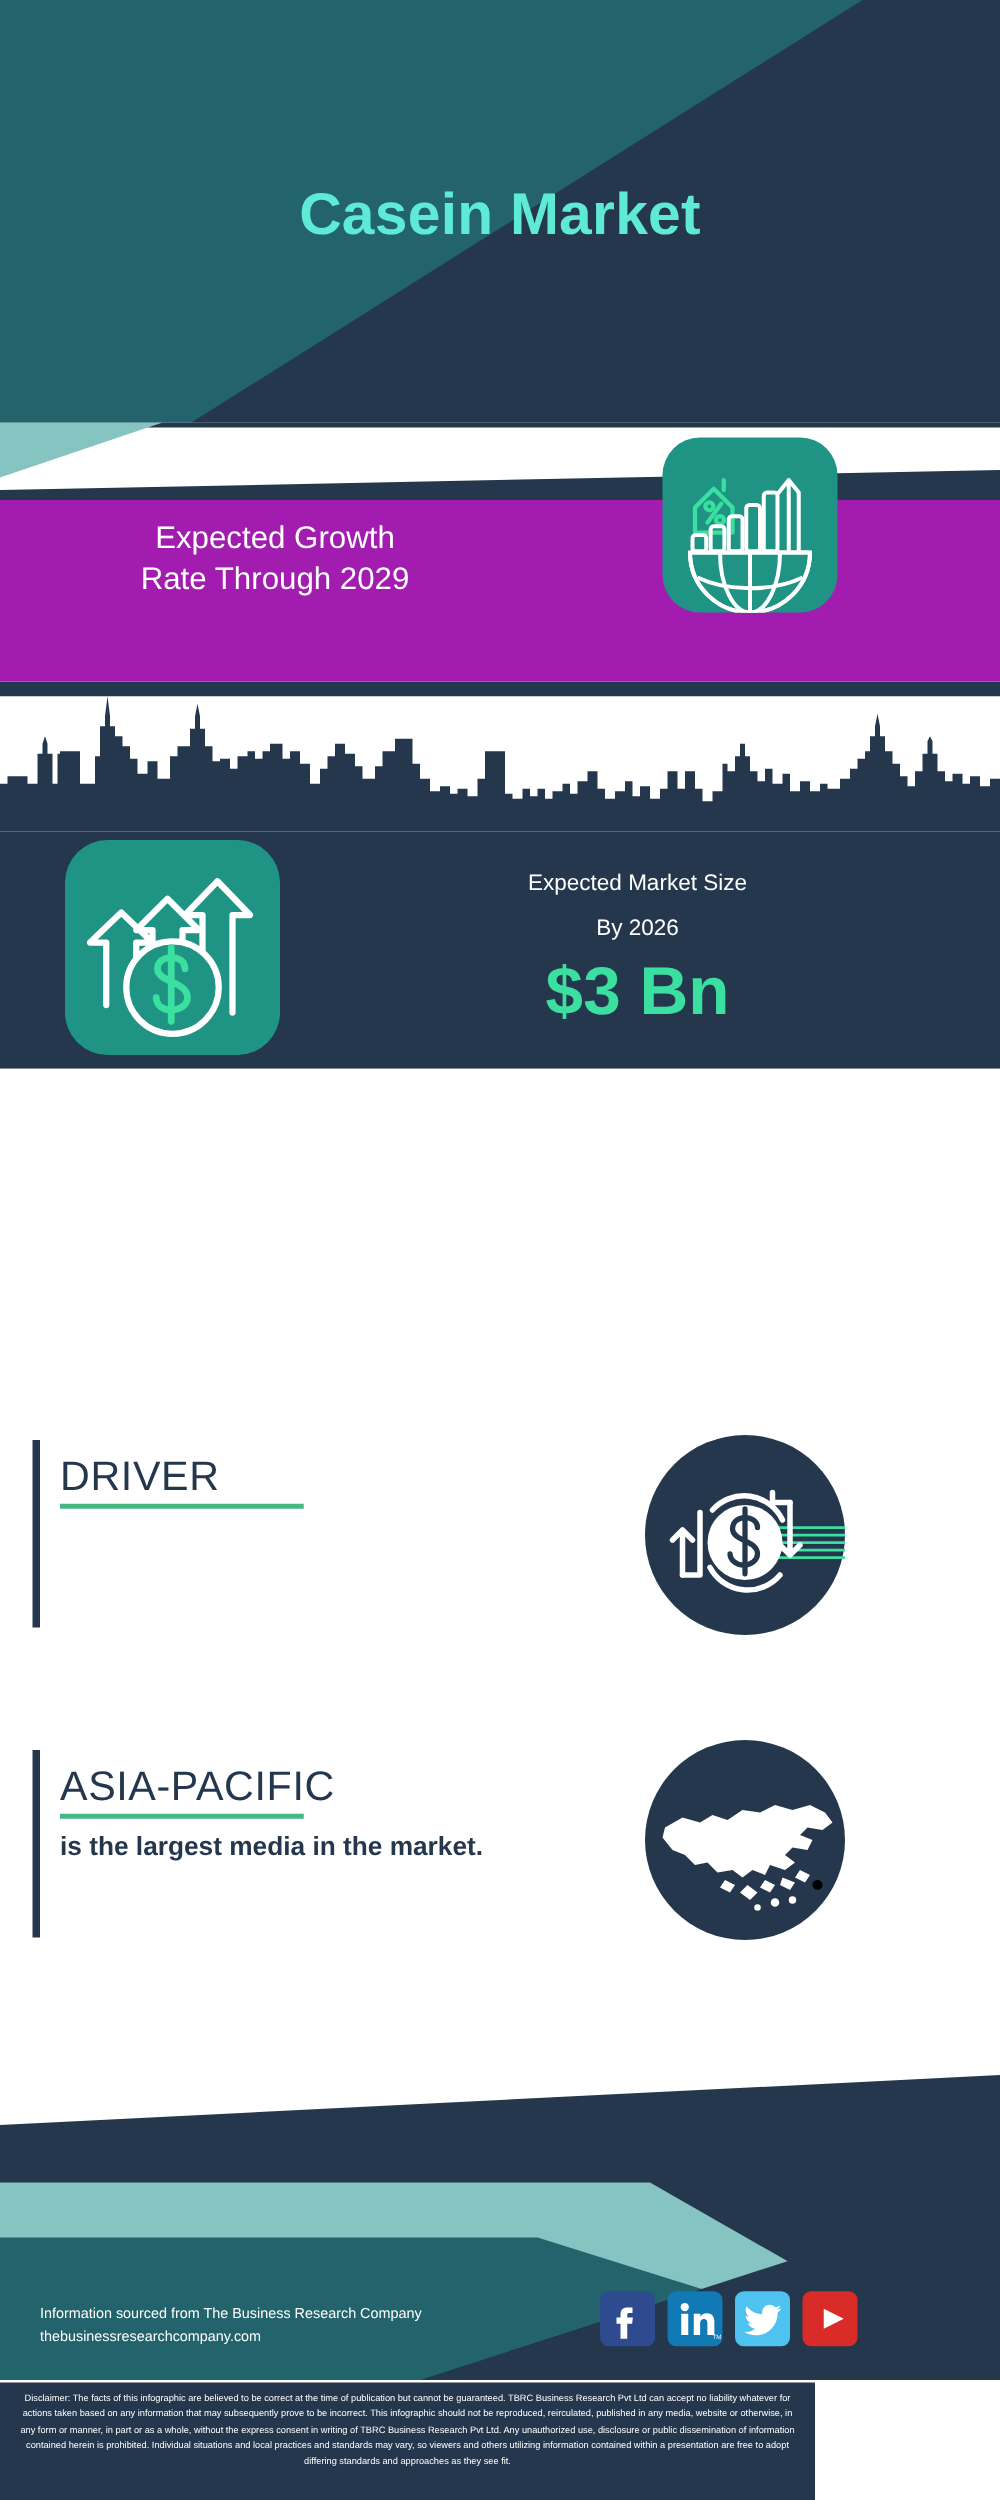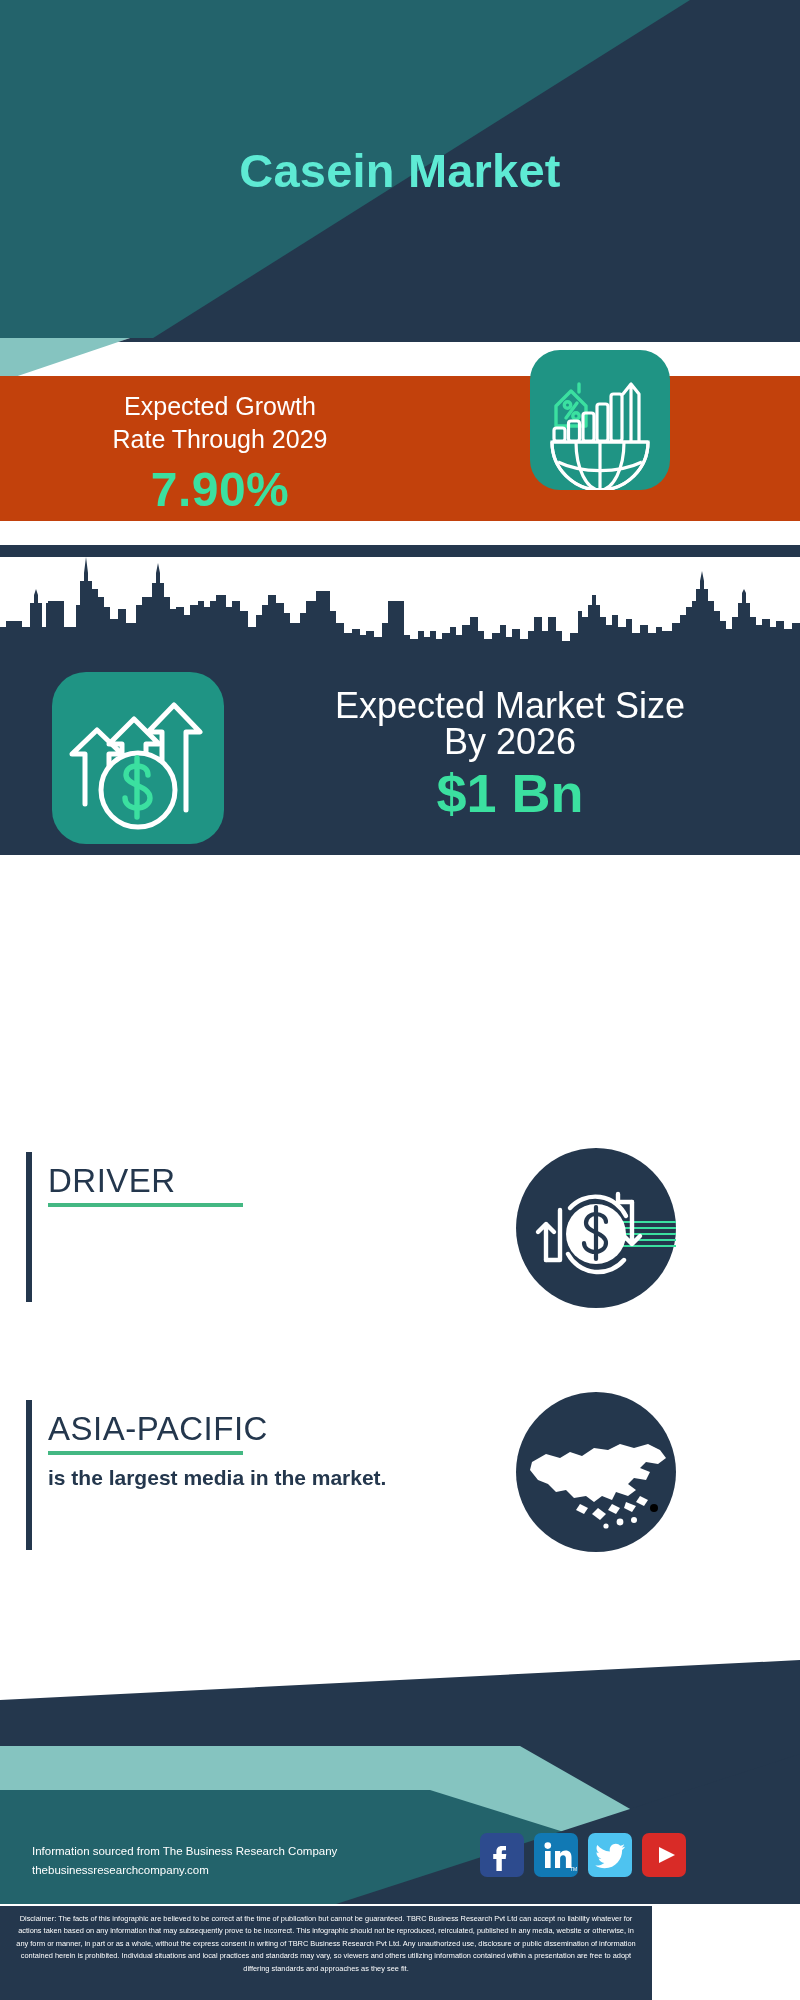--- a/index.html
+++ b/index.html
@@ -24,22 +24,22 @@
     display:flex; align-items:center; justify-content:center;
     color:#5eead4; font-size:47px; font-weight:bold; letter-spacing:0.2px;
     z-index:3;
   }
 
   
   .subwedge { position:absolute; left:0; top:338px; width:800px; height:62px; }
 
   
   .growth-band {
-    position:absolute; left:0; top:376px; width:800px; height:145px;
-    background:#c2410c;
+    position:absolute; left:0; top:400px; width:800px; height:145px;
+    background:#a21caf;
   }
   .growth-text {
     position:absolute; left:20px; top:14px; width:400px;
     text-align:center; color:#ffffff;
     font-size:25px; line-height:33px; font-weight:normal;
   }
   .growth-value {
     position:absolute; left:20px; top:86px; width:400px;
     text-align:center; color:#3be0a0;
     font-size:48px; font-weight:bold; letter-spacing:0.5px;
@@ -57,21 +57,21 @@
   .skyline-white { position:absolute; left:0; top:545px; width:800px; height:120px; background:#ffffff; }
   .skyline-svg { position:absolute; left:0; top:545px; width:800px; height:120px; }
 
   .icon-card-size {
     position:absolute; left:52px; top:672px; width:172px; height:172px;
     background:#1f9484; border-radius:34px;
   }
   .size-text {
     position:absolute; left:240px; top:688px; width:540px;
     text-align:center; color:#ffffff;
-    font-size:36px; line-height:36px;
+    font-size:18px; line-height:36px;
   }
   .size-value {
     position:absolute; left:240px; top:762px; width:540px;
     text-align:center; color:#3be0a0;
     font-size:54px; font-weight:bold;
   }
 
   
   .content { position:absolute; left:0; top:855px; width:800px; height:810px; background:#ffffff; }
   .vbar { position:absolute; width:6px; background:#24374d; }
@@ -144,21 +144,20 @@
     <polygon points="0,0 130,0 0,44" fill="#85c4c0"></polygon>
     <polygon points="130,0 800,0 800,4 118,4" fill="#24374d"></polygon>
     <polygon points="0,54 800,38 800,62 0,62" fill="#24374d"></polygon>
   </svg>
 
   <div class="growth-band">
     <div class="growth-text">
       <span>Expected Growth</span><br>
       <span>Rate Through 2029</span>
     </div>
-    <div class="growth-value">7.90%</div>
   </div>
 
   <div class="icon-card-growth">
     <svg viewBox="0 0 140 140" width="140" height="140">
 
       <g fill="none" stroke="#3be0a0" stroke-width="3.4" stroke-linejoin="round" stroke-linecap="round">
         <path d="M26 56 L41 41 L56 56 L56 76 L26 76 Z"></path>
         <path d="M49 34 L49 42"></path>
         <line x1="36" y1="68" x2="47" y2="53"></line>
         <circle cx="37.5" cy="55" r="3.2"></circle>
@@ -207,21 +206,21 @@
         <path d="M96 103 C96 97 91 94 85 94 C78 94 74 98 74 103 C74 114 98 113 98 126 C98 132 92 136 85 136 C78 136 73 132 73 126"></path>
         <line x1="85" y1="86" x2="85" y2="145"></line>
       </g>
     </svg>
   </div>
 
   <div class="size-text">
     <span>Expected Market Size</span><br>
     <span>By 2026</span>
   </div>
-  <div class="size-value">$1 Bn</div>
+  <div class="size-value">$3 Bn</div>
 
   <div class="content"></div>
 
   <div class="vbar driver-vbar"></div>
   <div class="block-heading driver-heading">DRIVER</div>
   <div class="underline driver-underline"></div>
 
   <div class="circle-icon driver-circle">
     <svg viewBox="0 0 160 160" width="160" height="160">
       <g fill="none" stroke="#3be0a0" stroke-width="2.2">

